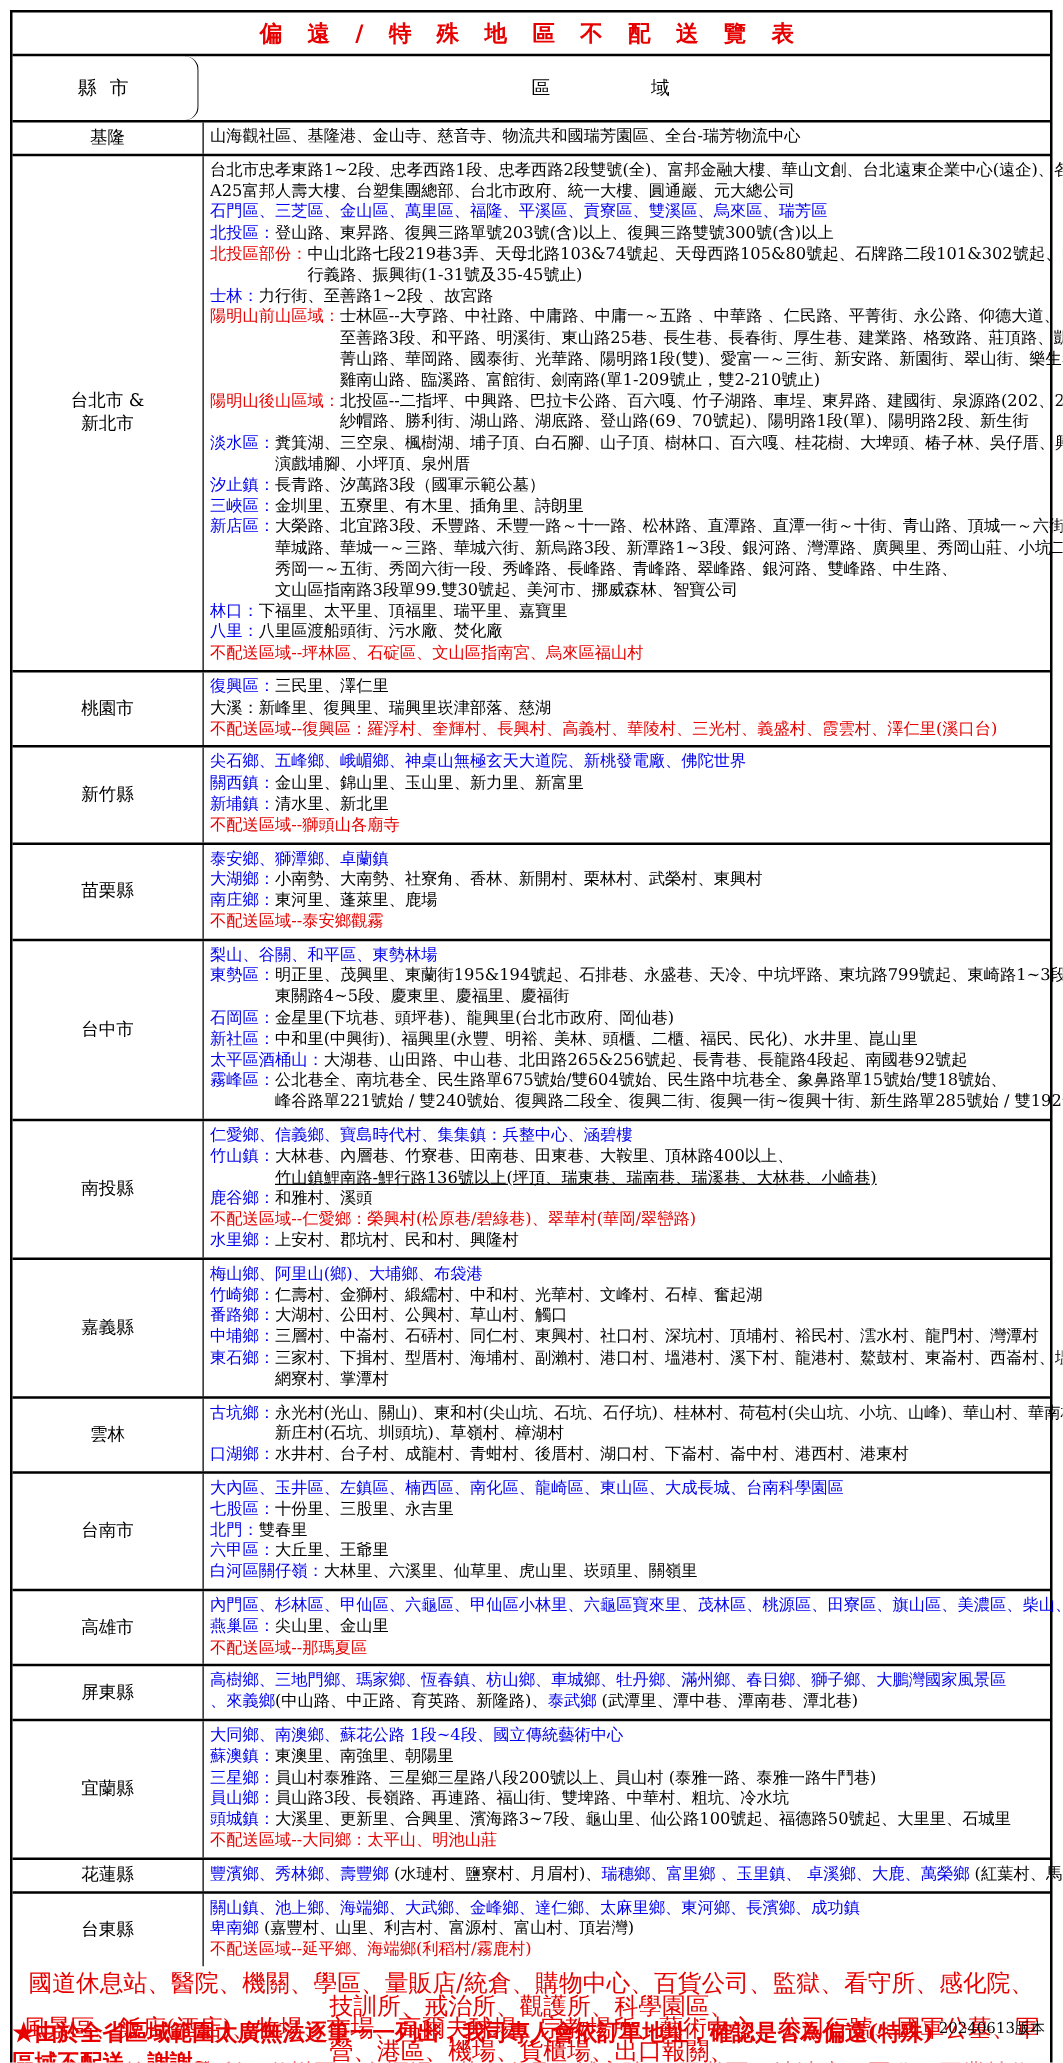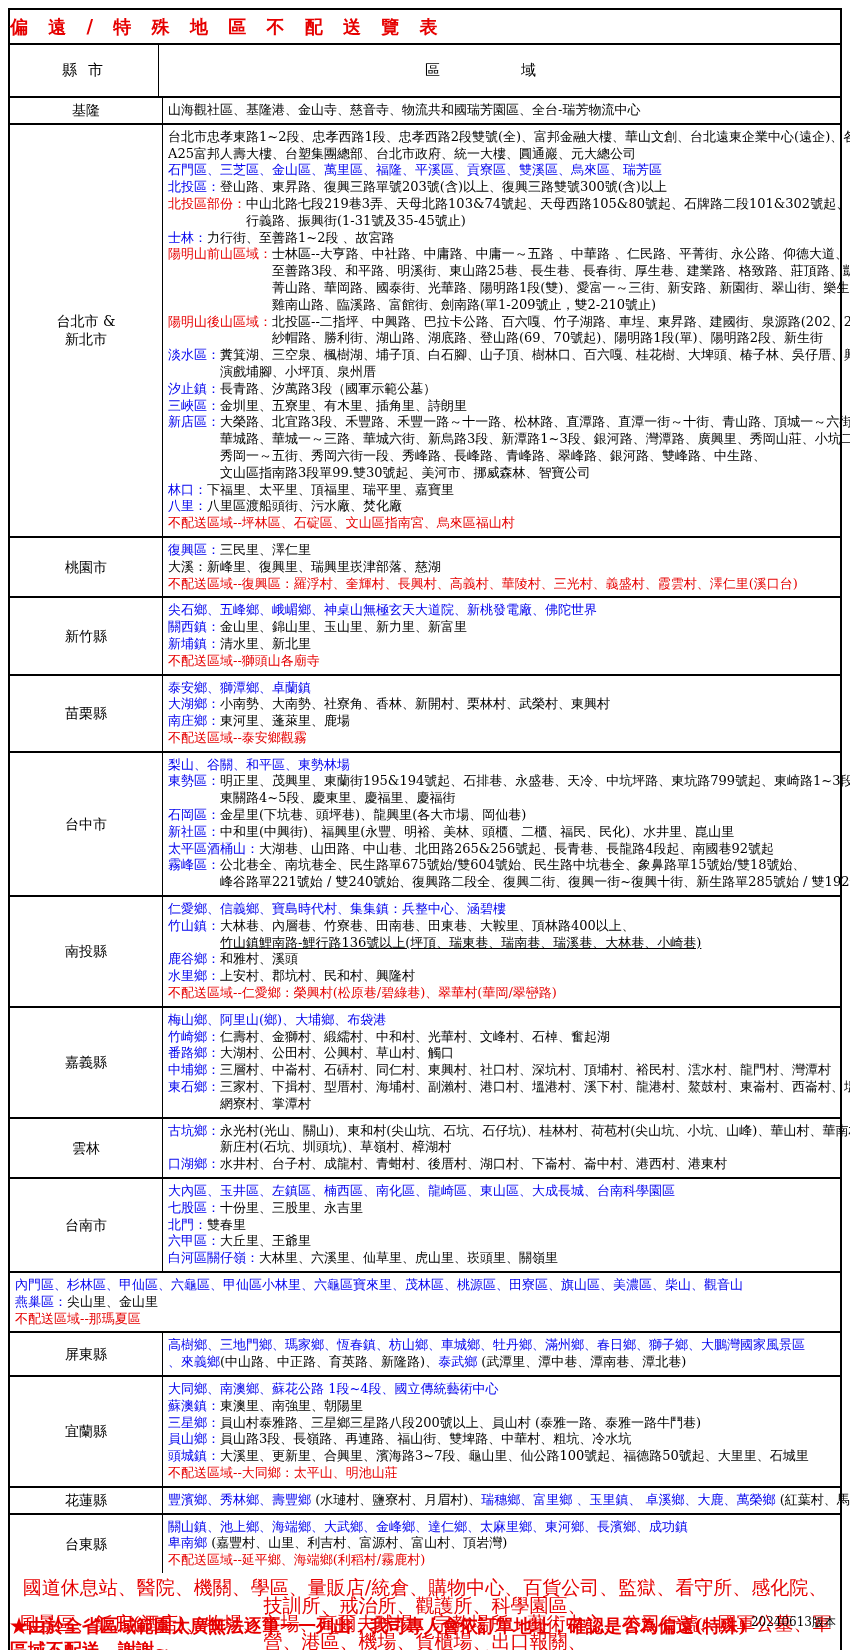--- a/index.html
+++ b/index.html
@@ -7,32 +7,32 @@
     width:850px;height:1650px;position:relative;overflow:hidden;
     font-family:"DejaVu Serif","Liberation Serif",serif;
     -webkit-font-smoothing:antialiased;
   }
   :root{ --red:#e60000; --blue:#0000ee; --black:#000; }
   .table{
     position:absolute;left:8px;top:8px;width:830px;
     border:2px solid #000;background:#fff;
   }
   .title-row{
-    border-bottom:2px solid #000;padding:5px 0 4px 0;
+    border-bottom:2px solid #000;text-align:center;padding:5px 0 4px 0;
   }
   .title{
     color:var(--red);font-weight:bold;font-size:18px;letter-spacing:7px;
   }
   .header-row{display:flex;border-bottom:2px solid #000;}
   .county-col{
     flex:0 0 148px;width:148px;border-right:1px solid #000;
     display:flex;align-items:center;justify-content:center;
     text-align:center;white-space:pre-line;
   }
-  .header-county{font-size:15px;letter-spacing:3px;padding:3px 0;}
+  .header-county{font-size:15px;letter-spacing:3px;padding:3px 0;border-radius:11px;}
   .header-region{
     flex:1;text-align:center;font-size:15px;padding:16px 0;letter-spacing:38px;
   }
   .row{display:flex;border-bottom:2px solid #000;}
   .row:last-child{border-bottom:none;}
   .county-cell{font-size:14px;line-height:18px;padding:2px;}
   .region-cell{flex:1;padding:4px 2px 4px 5px;font-size:13px;line-height:16.8px;}
   .line{white-space:nowrap;overflow:hidden;}
   .seg-k{color:var(--black);}
   .seg-b{color:var(--blue);}
@@ -121,36 +121,36 @@
           <div class="line"><span class="seg-b">南庄鄉：</span><span class="seg-k">東河里、蓬萊里、鹿場</span></div>
           <div class="line"><span class="seg-r">不配送區域--泰安鄉觀霧</span></div>
         </div>
       </div>
       <div class="row">
         <div class="county-col county-cell">台中市</div>
         <div class="region-cell">
           <div class="line"><span class="seg-b">梨山、谷關、和平區、東勢林場</span></div>
           <div class="line"><span class="seg-b">東勢區：</span><span class="seg-k">明正里、茂興里、東蘭街195&amp;194號起、石排巷、永盛巷、天冷、中坑坪路、東坑路799號起、東崎路1~3段、</span></div>
           <div class="line" style="padding-left: 52px;"><span class="seg-k">東關路4~5段、慶東里、慶福里、慶福街</span></div>
-          <div class="line"><span class="seg-b">石岡區：</span><span class="seg-k">金星里(下坑巷、頭坪巷)、龍興里(各大市場、岡仙巷)</span></div>
+          <div class="line"><span class="seg-b">石岡區：</span><span class="seg-k">金星里(下坑巷、頭坪巷)、龍興里(台北市政府、岡仙巷)</span></div>
           <div class="line"><span class="seg-b">新社區：</span><span class="seg-k">中和里(中興街)、福興里(永豐、明裕、美林、頭櫃、二櫃、福民、民化)、水井里、崑山里</span></div>
           <div class="line"><span class="seg-b">太平區酒桶山：</span><span class="seg-k">大湖巷、山田路、中山巷、北田路265&amp;256號起、長青巷、長龍路4段起、南國巷92號起</span></div>
           <div class="line"><span class="seg-b">霧峰區：</span><span class="seg-k">公北巷全、南坑巷全、民生路單675號始/雙604號始、民生路中坑巷全、象鼻路單15號始/雙18號始、</span></div>
           <div class="line" style="padding-left: 52px;"><span class="seg-k">峰谷路單221號始 / 雙240號始、復興路二段全、復興二街、復興一街~復興十街、新生路單285號始 / 雙192號始</span></div>
         </div>
       </div>
       <div class="row">
         <div class="county-col county-cell">南投縣</div>
         <div class="region-cell">
           <div class="line"><span class="seg-b">仁愛鄉、信義鄉、寶島時代村、集集鎮：兵整中心、涵碧樓</span></div>
           <div class="line"><span class="seg-b">竹山鎮：</span><span class="seg-k">大林巷、內層巷、竹寮巷、田南巷、田東巷、大鞍里、頂林路400以上、</span></div>
           <div class="line" style="padding-left: 52px; text-decoration: underline;"><span class="seg-k">竹山鎮鯉南路-鯉行路136號以上(坪頂、瑞東巷、瑞南巷、瑞溪巷、大林巷、小崎巷)</span></div>
           <div class="line"><span class="seg-b">鹿谷鄉：</span><span class="seg-k">和雅村、溪頭</span></div>
+          <div class="line"><span class="seg-r">不配送區域--仁愛鄉：榮興村(松原巷/碧綠巷)、翠華村(華岡/翠巒路)</span></div>
           <div class="line"><span class="seg-b">水里鄉：</span><span class="seg-k">上安村、郡坑村、民和村、興隆村</span></div>
-          <div class="line"><span class="seg-r">不配送區域--仁愛鄉：榮興村(松原巷/碧綠巷)、翠華村(華岡/翠巒路)</span></div>
         </div>
       </div>
       <div class="row">
         <div class="county-col county-cell">嘉義縣</div>
         <div class="region-cell">
           <div class="line"><span class="seg-b">梅山鄉、阿里山(鄉)、大埔鄉、布袋港</span></div>
           <div class="line"><span class="seg-b">竹崎鄉：</span><span class="seg-k">仁壽村、金獅村、緞繻村、中和村、光華村、文峰村、石棹、奮起湖</span></div>
           <div class="line"><span class="seg-b">番路鄉：</span><span class="seg-k">大湖村、公田村、公興村、草山村、觸口</span></div>
           <div class="line"><span class="seg-b">中埔鄉：</span><span class="seg-k">三層村、中崙村、石硦村、同仁村、東興村、社口村、深坑村、頂埔村、裕民村、澐水村、龍門村、灣潭村</span></div>
           <div class="line"><span class="seg-b">東石鄉：</span><span class="seg-k">三家村、下揖村、型厝村、海埔村、副瀨村、港口村、塭港村、溪下村、龍港村、鰲鼓村、東崙村、西崙村、塭仔村、</span></div>
@@ -169,20 +169,21 @@
         <div class="county-col county-cell">台南市</div>
         <div class="region-cell">
           <div class="line"><span class="seg-b">大內區、玉井區、左鎮區、楠西區、南化區、龍崎區、東山區、大成長城、台南科學園區</span></div>
           <div class="line"><span class="seg-b">七股區：</span><span class="seg-k">十份里、三股里、永吉里</span></div>
           <div class="line"><span class="seg-b">北門：</span><span class="seg-k">雙春里</span></div>
           <div class="line"><span class="seg-b">六甲區：</span><span class="seg-k">大丘里、王爺里</span></div>
           <div class="line"><span class="seg-b">白河區關仔嶺：</span><span class="seg-k">大林里、六溪里、仙草里、虎山里、崁頭里、關嶺里</span></div>
         </div>
       </div>
       <div class="row">
+        <div class="county-col county-cell">高雄市</div>
         <div class="region-cell">
           <div class="line"><span class="seg-b">內門區、杉林區、甲仙區、六龜區、甲仙區小林里、六龜區寶來里、茂林區、桃源區、田寮區、旗山區、美濃區、柴山、觀音山</span></div>
           <div class="line"><span class="seg-b">燕巢區：</span><span class="seg-k">尖山里、金山里</span></div>
           <div class="line"><span class="seg-r">不配送區域--那瑪夏區</span></div>
         </div>
       </div>
       <div class="row">
         <div class="county-col county-cell">屏東縣</div>
         <div class="region-cell">
           <div class="line"><span class="seg-b">高樹鄉、三地門鄉、瑪家鄉、恆春鎮、枋山鄉、車城鄉、牡丹鄉、滿州鄉、春日鄉、獅子鄉、大鵬灣國家風景區</span></div>

